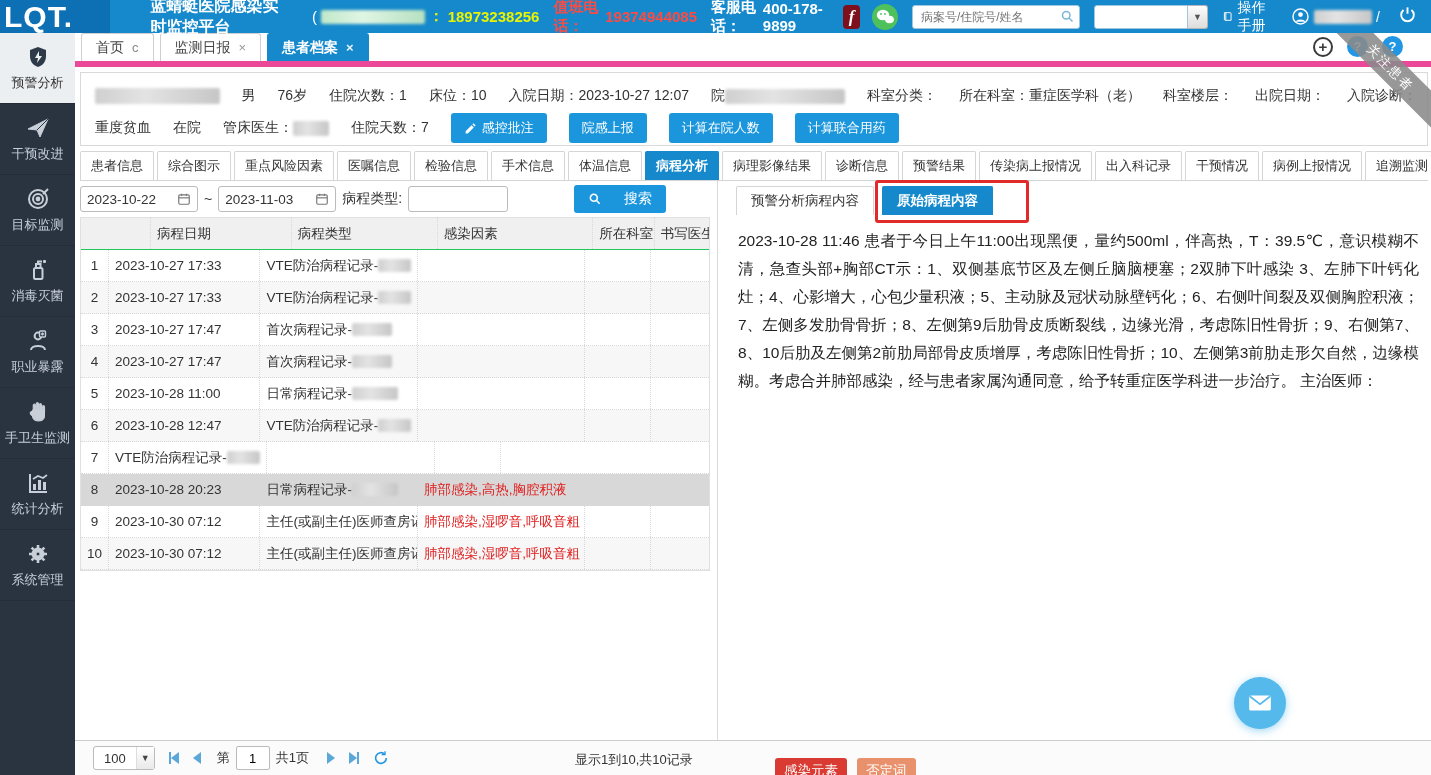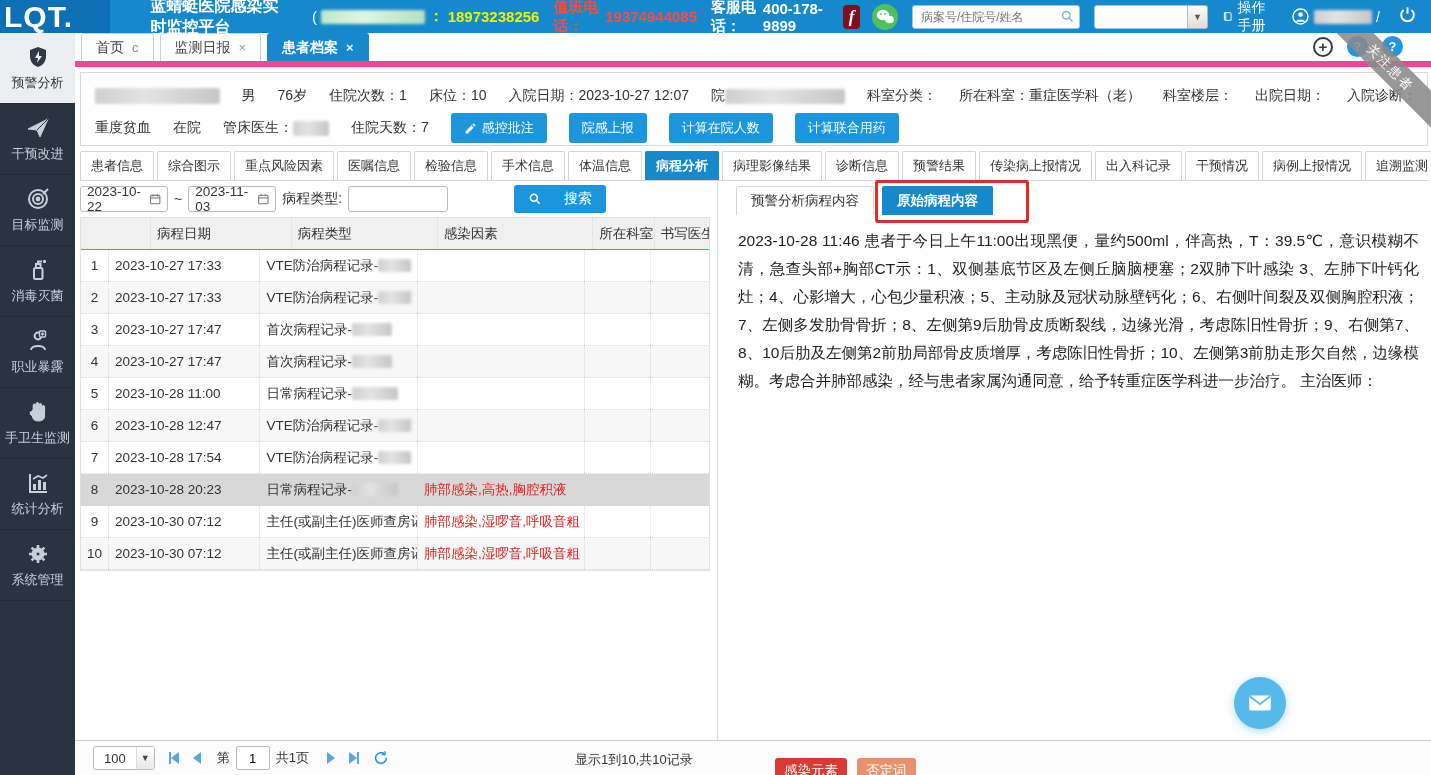--- a/index.html
+++ b/index.html
@@ -100,21 +100,21 @@
 
   
   .work { position:absolute; left:0; top:148px; right:0; bottom:35px; }
   .left-pane { position:absolute; left:5px; top:0; width:632px; bottom:0; }
   .divider { position:absolute; left:642px; top:0; bottom:0; width:1px; background:#d9d9d9; }
   .right-pane { position:absolute; left:647px; top:0; right:0; bottom:0; }
 
   
   .filter { position:absolute; left:0; top:4px; display:flex; align-items:center;
     gap:6px; font-size:14px; color:#333; }
-  .date-box { width:88px; height:26px; border:1px solid #bbb; border-radius:3px;
+  .date-box { width:118px; height:26px; border:1px solid #bbb; border-radius:3px;
     display:flex; align-items:center; justify-content:space-between; padding:0 6px;
     font-size:13.5px; color:#333; background:#fff; }
   .type-input { width:100px; height:26px; border:1px solid #bbb; border-radius:3px; }
   .search-btn { margin-left:60px; background:#1b96dd; border:none; color:#fff;
     font-size:14px; border-radius:3px; height:28px; padding:0 14px; display:flex;
     align-items:center; gap:22px; cursor:pointer; }
 
   
   .table { position:absolute; left:0; top:36px; width:630px; border:1px solid #e0e0e0; }
   .trow { display:flex; height:32px; align-items:stretch; border-bottom:1px dotted #d8d8d8;
@@ -505,21 +505,20 @@
           <div class="tc c-type">
               <span>VTE防治病程记录-</span>
               <span class="redact" style="width:44px;height:13px;"></span>
             </div>
           <div class="tc c-fact"></div>
           <div class="tc c-dept"></div>
             <div class="tc c-doc"></div>
         </div>
         <div class="trow">
           <div class="tc c-no">7</div>
-          <div class="tc c-date">2023-10-28 17:54</div>
           <div class="tc c-type">
               <span>VTE防治病程记录-</span>
               <span class="redact" style="width:44px;height:13px;"></span>
             </div>
           <div class="tc c-fact"></div>
           <div class="tc c-dept"></div>
             <div class="tc c-doc"></div>
         </div>
         <div class="trow selected">
           <div class="tc c-no">8</div>

